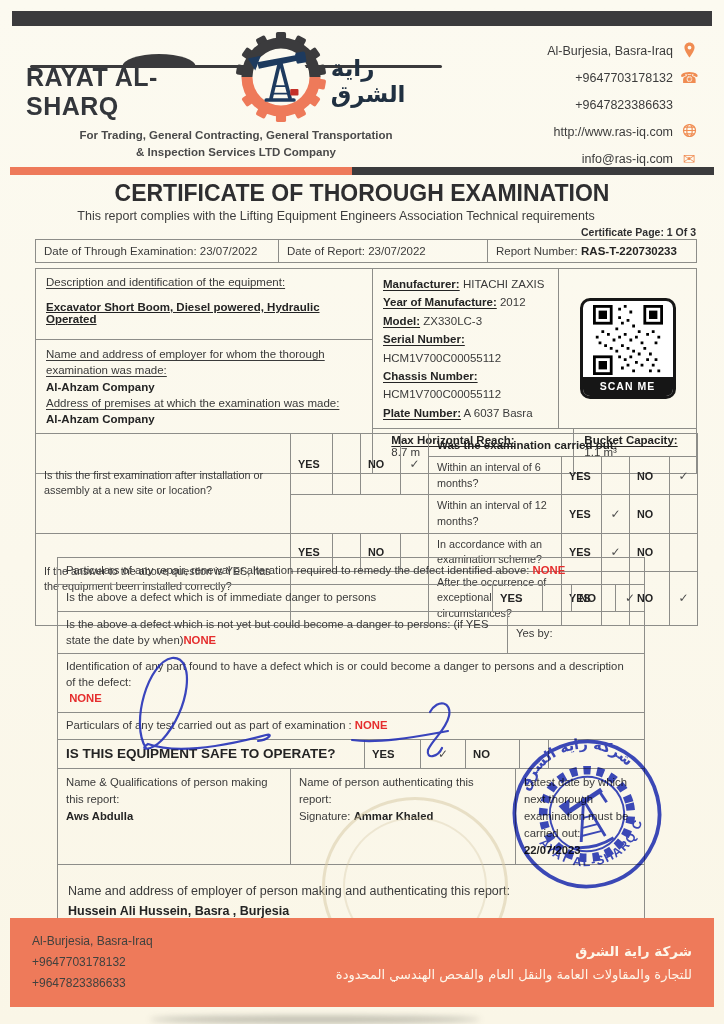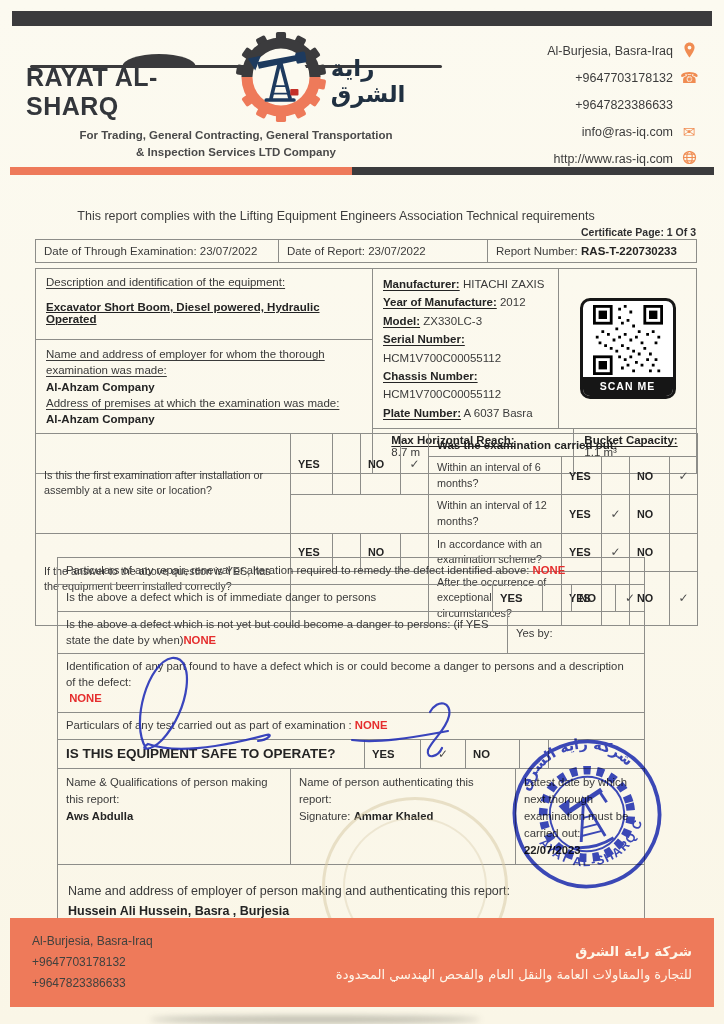--- a/index.html
+++ b/index.html
@@ -185,43 +185,44 @@
       </div>
       <div class="c-row">
         <span>+9647703178132</span>
         <span class="c-ico">☎</span>
       </div>
       <div class="c-row">
         <span>+9647823386633</span>
         <span class="c-ico"></span>
       </div>
       <div class="c-row">
-        <span>info@ras-iq.com</span>
-        <span class="c-ico">✉</span>
-      </div>
-      <div class="c-row">
         <span>http://www.ras-iq.com</span>
         <span class="c-ico">
           <svg width="15" height="15" viewBox="0 0 20 20">
               <g fill="none" stroke="#f08c52" stroke-width="1.6">
                 <circle cx="10" cy="10" r="8"></circle>
                 <ellipse cx="10" cy="10" rx="3.6" ry="8"></ellipse>
                 <path d="M2 10h16M3.2 5.5h13.6M3.2 14.5h13.6"></path>
               </g>
             </svg>
         </span>
       </div>
+      <div class="c-row">
+        <span>info@ras-iq.com</span>
+        <span class="c-ico">✉</span>
+      </div>
     </div>
   </div>
 
   <div class="divider">
     <div class="seg-orange"></div>
     <div class="seg-dark"></div>
   </div>
 
+  <div class="title">CERTIFICATE OF THOROUGH EXAMINATION</div>
   <div class="subtitle">This report complies with the Lifting Equipment Engineers Association Technical requirements</div>
   <div class="page-note">Certificate Page: 1 Of 3</div>
 
   <table class="meta">
     <tbody>
         <tr>
       <td style="width:226px">
         <span>Date of Through Examination:</span>
         <span>23/07/2022</span>
       </td>

